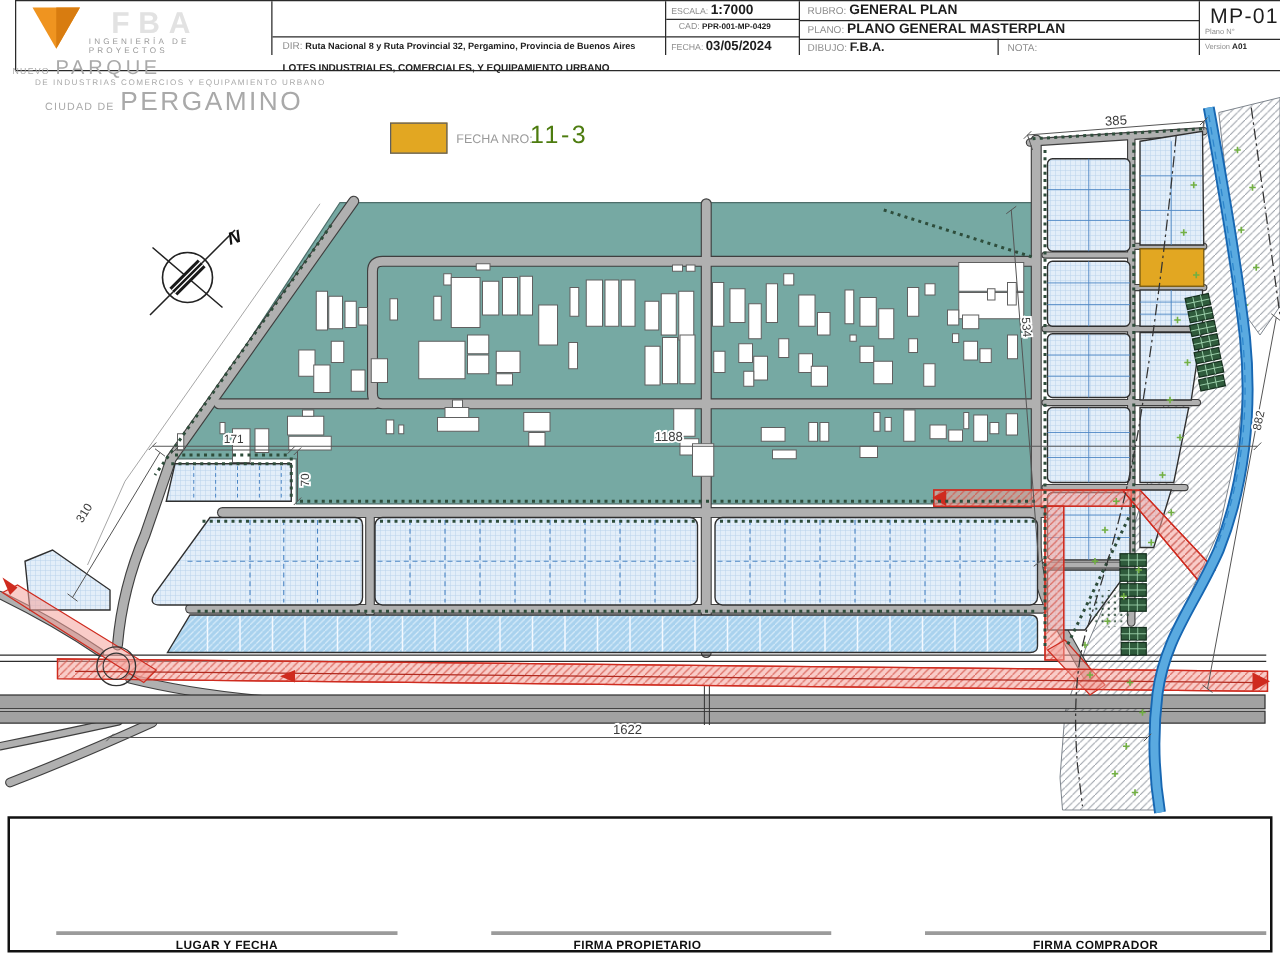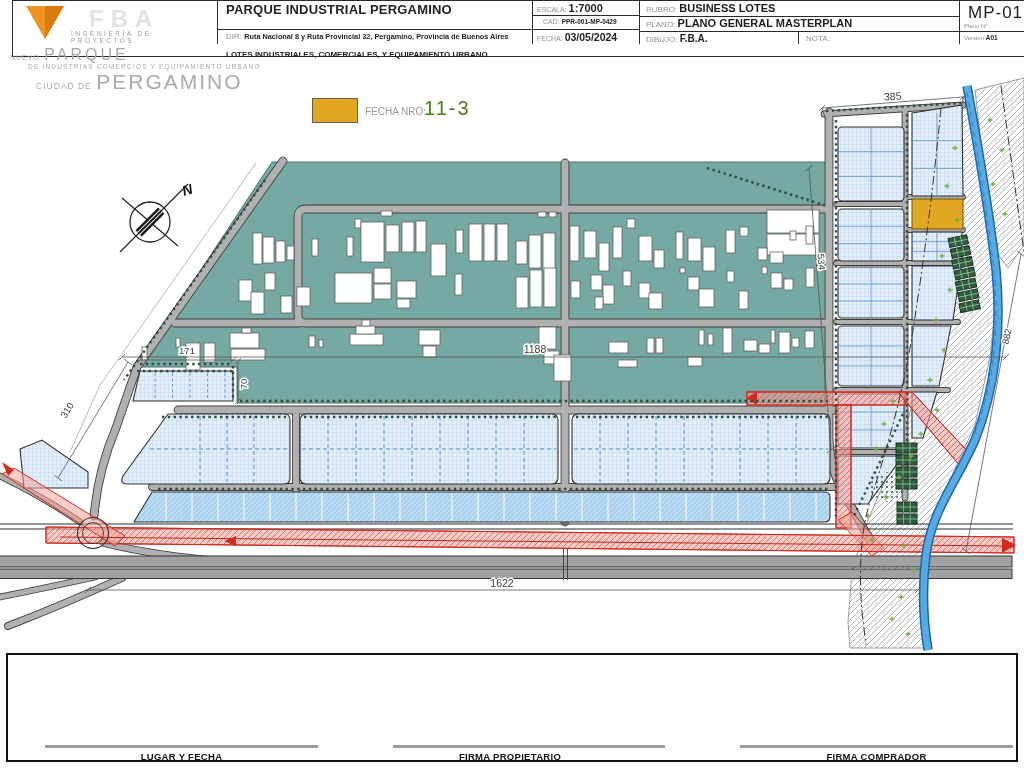--- a/index.html
+++ b/index.html
@@ -458,21 +458,20 @@
     <div class="cell" style="left:0;top:0;width:205px;height:43px;border-right:1px solid #2a2a2a;">
       <svg width="56" height="40" style="position:absolute;left:10px;top:2px;">
         <polygon points="3,3 41,3 22,36" fill="#ef9420"></polygon>
         <polygon points="22,3 41,3 22,36" fill="#d87c10"></polygon>
       </svg>
       <div style="position:absolute;left:76px;top:4px;font-size:24px;font-weight:bold;color:#e2e2e2;letter-spacing:7px;">FBA</div>
       <div style="position:absolute;left:58px;top:29px;font-size:6.5px;letter-spacing:2.5px;color:#9a9a9a;">INGENIERÍA DE PROYECTOS</div>
     </div>
 
     <div class="cell" style="left:205px;top:0;width:315px;height:43px;border-right:1px solid #2a2a2a;">
-      <div style="position:absolute;left:8px;top:1px;font-size:13px;font-weight:bold;letter-spacing:.2px;">PARQUE INDUSTRIAL PERGAMINO</div>
       <div style="position:absolute;left:8px;top:17px;font-size:8px;font-weight:bold;margin-top:32px;">LOTES INDUSTRIALES, COMERCIALES, Y EQUIPAMIENTO URBANO</div>
       <div style="position:absolute;left:0;top:28px;width:315px;border-top:1px solid #2a2a2a;"></div>
       <div style="position:absolute;left:8px;top:31px;font-size:8px;">
         <span class="lbl">DIR:</span>
         <span class="val" style="font-size:7.3px;">Ruta Nacional 8 y Ruta Provincial 32, Pergamino, Provincia de Buenos Aires</span>
       </div>
     </div>
 
     <div class="cell" style="left:520px;top:0;width:107px;height:43px;border-right:1px solid #2a2a2a;font-size:7px;">
       <div style="position:absolute;left:4px;top:1px;">
@@ -487,21 +486,21 @@
       <div style="position:absolute;left:0;top:28px;width:107px;border-top:1px solid #2a2a2a;"></div>
       <div style="position:absolute;left:4px;top:30px;">
         <span class="lbl">FECHA:</span>
         <span class="val" style="font-size:10.5px;">03/05/2024</span>
       </div>
     </div>
 
     <div class="cell" style="left:627px;top:0;width:320px;height:43px;border-right:1px solid #2a2a2a;font-size:8px;">
       <div style="position:absolute;left:6px;top:1px;">
         <span class="lbl">RUBRO:</span>
-        <span class="val" style="font-size:11px;">BUSINESS LOTES</span>
+        <span class="val" style="font-size:11px;">GENERAL PLAN</span>
       </div>
       <div style="position:absolute;left:0;top:15px;width:320px;border-top:1px solid #2a2a2a;"></div>
       <div style="position:absolute;left:6px;top:16px;">
         <span class="lbl">PLANO:</span>
         <span class="val" style="font-size:11px;">PLANO GENERAL MASTERPLAN</span>
       </div>
       <div style="position:absolute;left:0;top:30px;width:320px;border-top:1px solid #2a2a2a;"></div>
       <div style="position:absolute;left:6px;top:32px;">
         <span class="lbl">DIBUJO:</span>
         <span class="val" style="font-size:10px;">F.B.A.</span>

